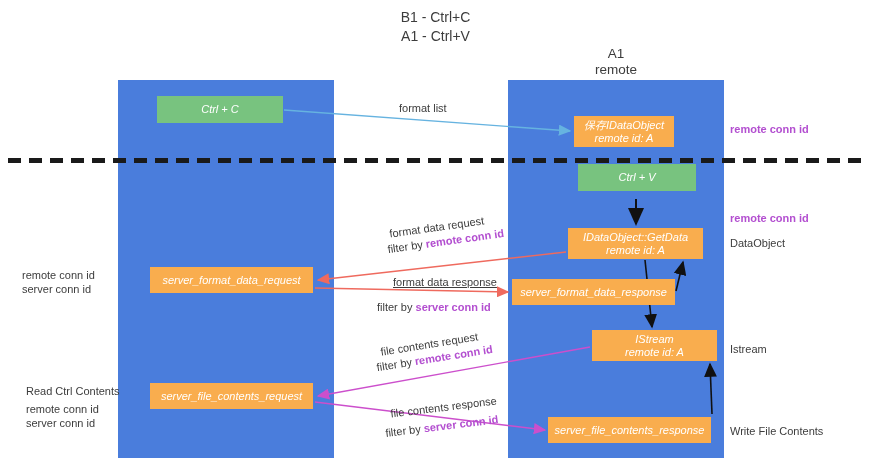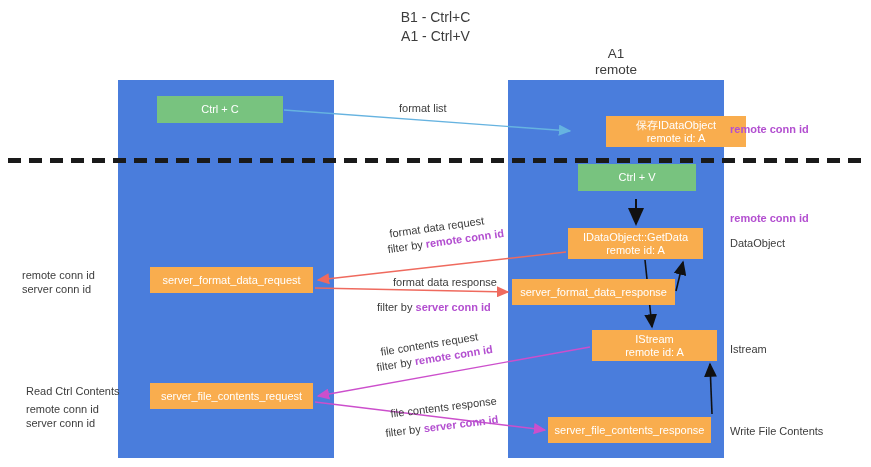--- a/index.html
+++ b/index.html
@@ -24,28 +24,28 @@
   }
   #main-title{left:0;top:8px;width:871px;font-size:14px;line-height:19px;color:#3c3c3c;}
   #hdr-b1{left:118px;top:46px;width:216px;}
   #hdr-a1{left:508px;top:46px;width:216px;}
 
   
   .node{
     position:absolute;display:flex;flex-direction:column;
     align-items:center;justify-content:center;
     color:#ffffff;font-size:11px;line-height:13px;text-align:center;
-    box-sizing:border-box;padding:2px 0;
+    box-sizing:border-box;padding:2px 0;font-style:italic;
   }
   .node.green{background:#78c37f;}
   .node.orange{background:#f9ad4e;}
   .node .l2{font-size:11px;}
 
   #n-ctrlc{left:157px;top:96px;width:126px;height:27px;}
-  #n-idataobject{left:574px;top:116px;width:140px;height:31px;margin-left:32px;}
+  #n-idataobject{left:574px;top:116px;width:100px;height:31px;}
   #n-ctrlv{left:578px;top:164px;width:118px;height:27px;}
   #n-getdata{left:568px;top:228px;width:135px;height:31px;}
   #n-sfdreq{left:150px;top:267px;width:163px;height:26px;}
   #n-sfdres{left:512px;top:279px;width:163px;height:26px;}
   #n-istream{left:592px;top:330px;width:125px;height:31px;}
   #n-sfcreq{left:150px;top:383px;width:163px;height:26px;}
   #n-sfcres{left:548px;top:417px;width:163px;height:26px;}
 
   
   .lbl{position:absolute;color:#3c3c3c;font-size:11px;line-height:14px;white-space:nowrap;}
@@ -58,21 +58,21 @@
   #lbl-dataobject{left:730px;top:236px;}
   #lbl-istream{left:730px;top:342px;}
   #lbl-writefc{left:730px;top:424px;}
   #lbl-leftids{left:22px;top:268px;}
   #lbl-readfc{left:26px;top:384px;}
   #lbl-leftids2{left:26px;top:402px;}
 
   
   #lbl-fdreq{left:389px;top:220px;transform:rotate(-8deg);}
   #lbl-fdreq2{left:387px;top:234px;transform:rotate(-8deg);}
-  #lbl-fdres{left:393px;top:275px;}
+  #lbl-fdres{left:393px;top:275px;text-decoration:underline;}
   #lbl-fdres2{left:377px;top:300px;}
   #lbl-fcreq{left:380px;top:337px;transform:rotate(-9deg);}
   #lbl-fcreq2{left:376px;top:351px;transform:rotate(-9deg);}
   #lbl-fcres{left:390px;top:400px;transform:rotate(-7deg);}
   #lbl-fcres2{left:385px;top:419px;transform:rotate(-7deg);}
 
   
   #divider{
     position:absolute;left:8px;top:158px;width:856px;height:5px;
     background:repeating-linear-gradient(to right,#1a1a1a 0 13px,transparent 13px 21px);

